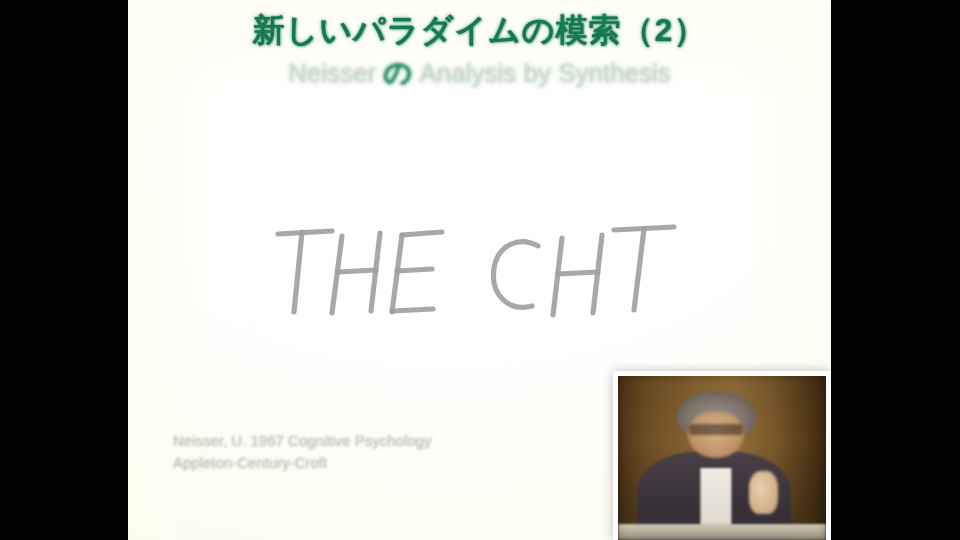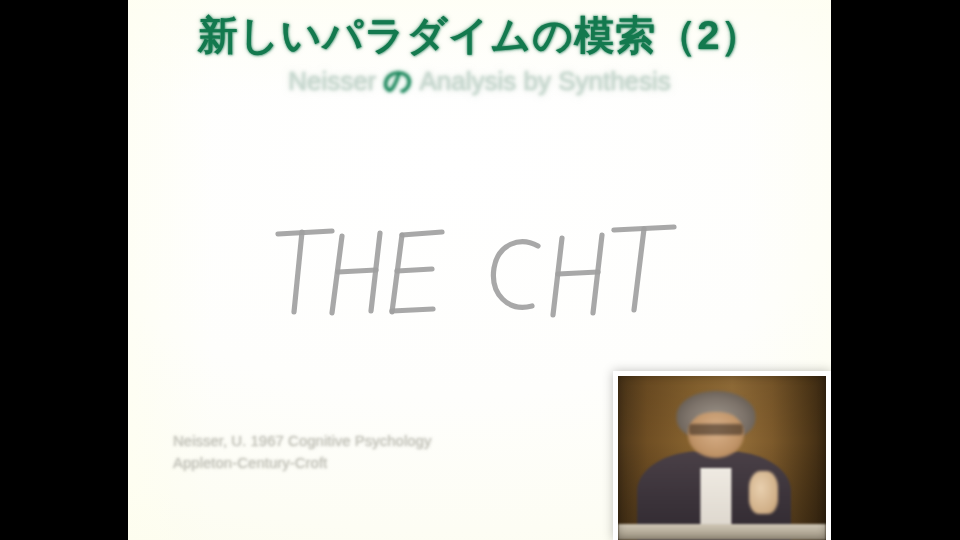--- a/index.html
+++ b/index.html
@@ -53,21 +53,21 @@
   
   #title-block {
     position: absolute;
     left: 0;
     top: 14px;
     width: 703px;
     text-align: center;
     z-index: 14;
   }
   #slide-title {
-    font-size: 40px;
+    font-size: 32px;
     font-weight: bold;
     letter-spacing: 1px;
     color: #13794e;
     line-height: 1.05;
     white-space: nowrap;
     text-shadow:
       0 0 2.2px rgba(19,121,78,0.85),
       0 0 5px rgba(19,121,78,0.35),
       1px 1px 2px rgba(120,170,150,0.45);
     filter: blur(0.45px);

